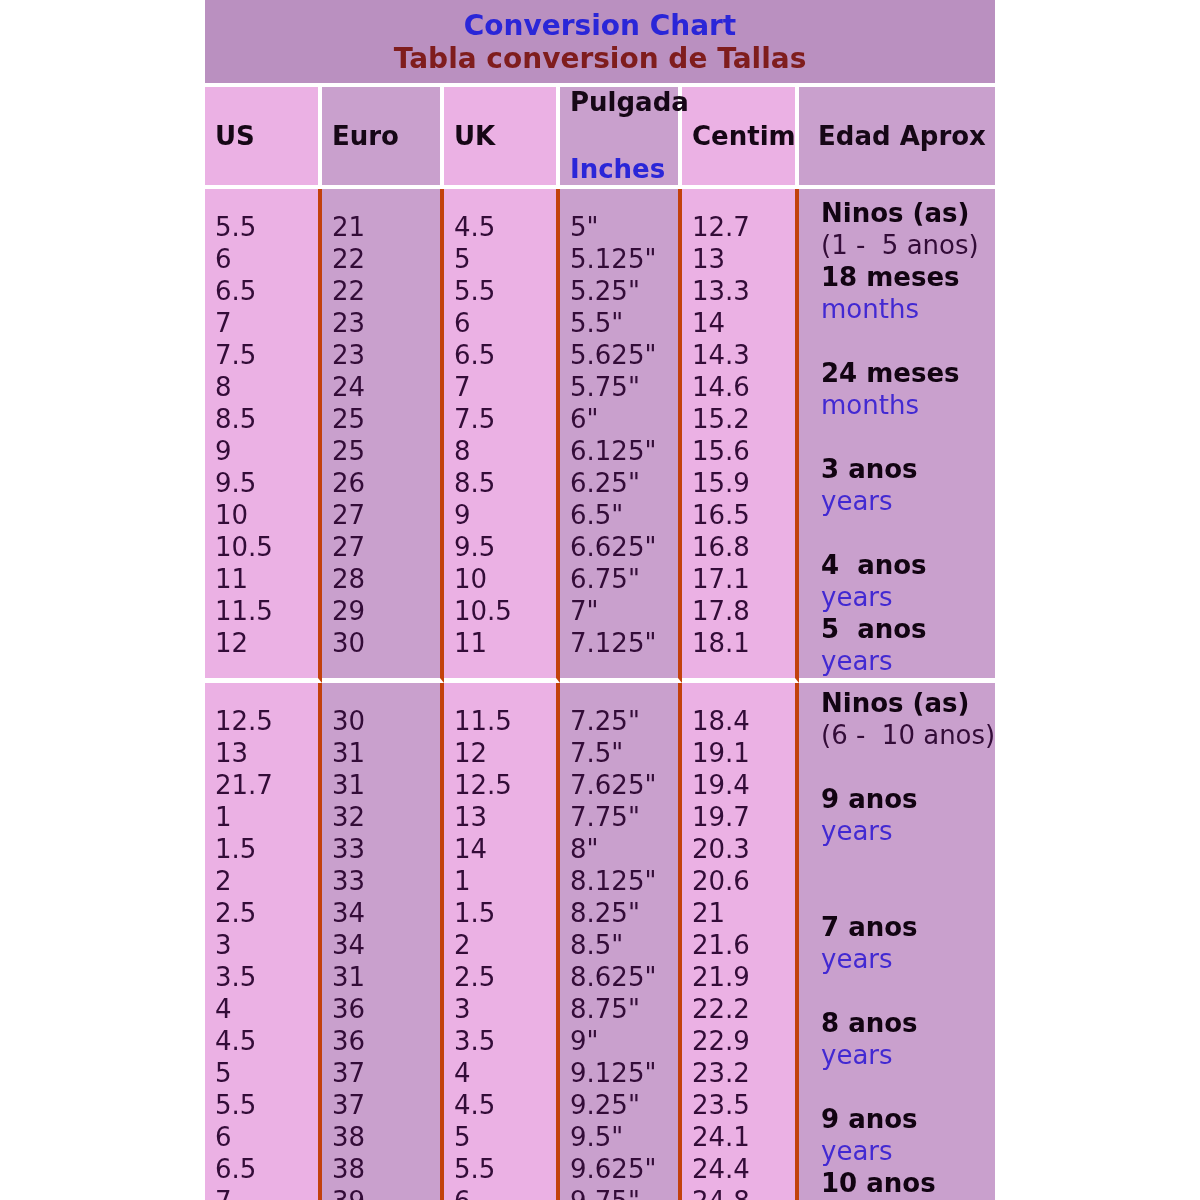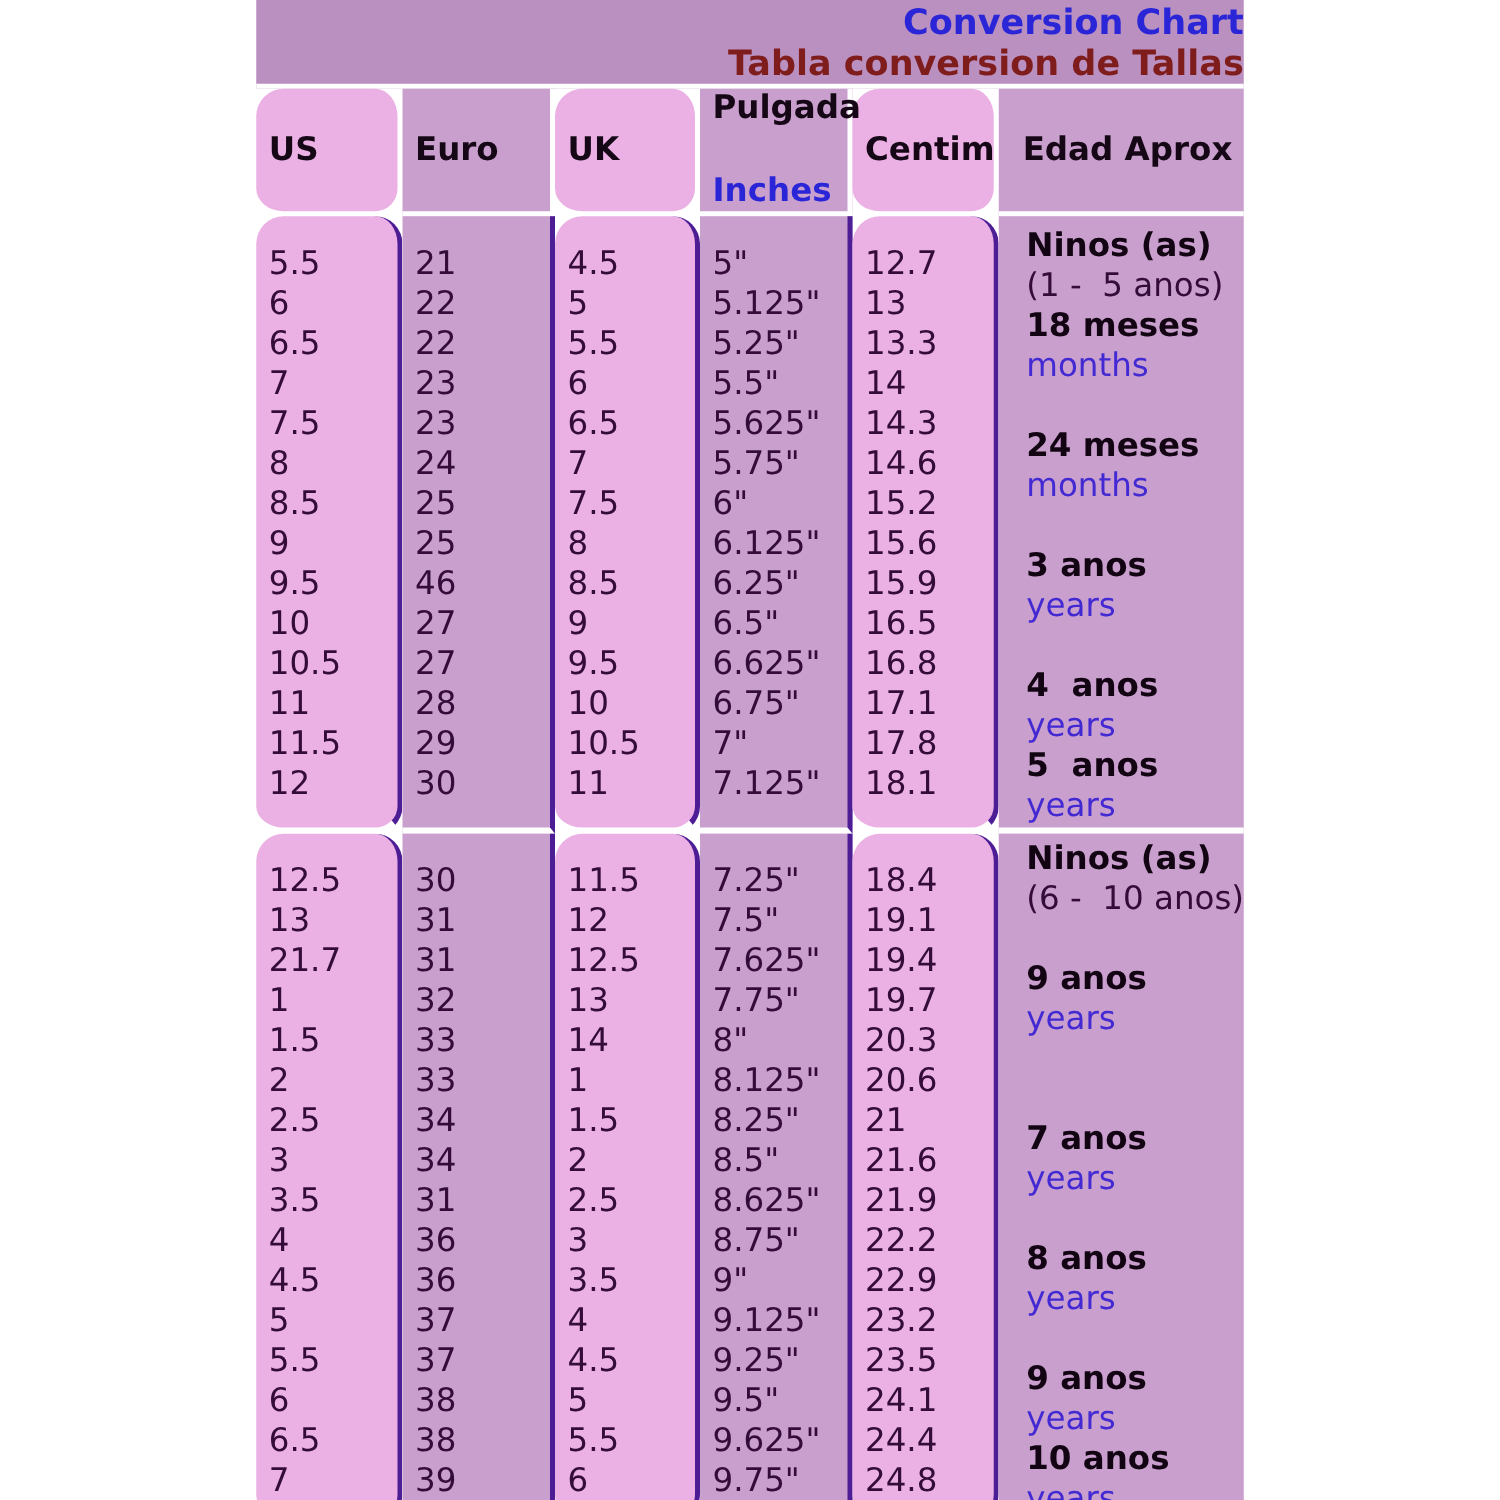--- a/index.html
+++ b/index.html
@@ -9,38 +9,38 @@
   html,body{margin:0;padding:0;}
   body{
     width:1200px;height:1200px;overflow:hidden;background:#ffffff;
     font-family:"DejaVu Sans","Liberation Sans",sans-serif;
   }
   table.conv{
     border-collapse:separate;border-spacing:0;table-layout:fixed;
     width:790px;margin:0 auto;
   }
   td,th{box-sizing:border-box;padding:0;margin:0;}
-  .light{background:var(--light);border-radius:22px;}
+  .light{background:var(--light);}
   .dark{background:var(--dark);}
   .title-cell{
-    background:var(--band);height:71px;border-bottom:4px solid #fff;
-    vertical-align:middle;text-align:right;
+    background:var(--band);height:87px;border-bottom:4px solid #fff;
+    vertical-align:middle;text-align:center;
   }
   .title-en{font-size:28px;font-weight:bold;color:var(--blue);line-height:33px;}
   .title-es{font-size:28px;font-weight:bold;color:#7f1d1d;line-height:33px;}
   .hdr{
     height:79px;border-bottom:4px solid #fff;border-right:4px solid #fff;
     vertical-align:middle;text-align:left;padding-left:10px;
     font-weight:bold;font-size:26px;color:#160716;
   }
   .hdr:last-child{border-right:none;text-align:center;}
   .hdr-label{line-height:31px;}
   .hdr-sub{line-height:31px;color:var(--blue);margin-top:36px;}
   .sec{
-    height:494px;border-bottom:5px solid #fff;border-right:4px solid #4c1d95;
+    height:494px;border-bottom:5px solid #fff;border-right:4px solid #c2410c;
     vertical-align:top;padding:22px 0 0 10px;
     font-size:26px;color:var(--ink);
   }
   .sec:last-child{border-right:none;}
   #section-2 .sec{height:550px;border-bottom:none;}
   .edad{padding-top:8px;}
   #section-2 .edad{padding-top:4px;}
   .data-line{height:32px;line-height:32px;white-space:pre;}
   .edad-line{min-height:32px;line-height:32px;white-space:pre;margin-left:12px;}
   .edad-line.bold{font-weight:bold;color:var(--black);}
@@ -106,21 +106,21 @@
         </td>
         <td class="sec dark">
           <div class="data-line">21</div>
           <div class="data-line">22</div>
           <div class="data-line">22</div>
           <div class="data-line">23</div>
           <div class="data-line">23</div>
           <div class="data-line">24</div>
           <div class="data-line">25</div>
           <div class="data-line">25</div>
-          <div class="data-line">46</div>
+          <div class="data-line">26</div>
           <div class="data-line">27</div>
           <div class="data-line">27</div>
           <div class="data-line">28</div>
           <div class="data-line">29</div>
           <div class="data-line">30</div>
         </td>
         <td class="sec light">
           <div class="data-line">4.5</div>
           <div class="data-line">5</div>
           <div class="data-line">5.5</div>

